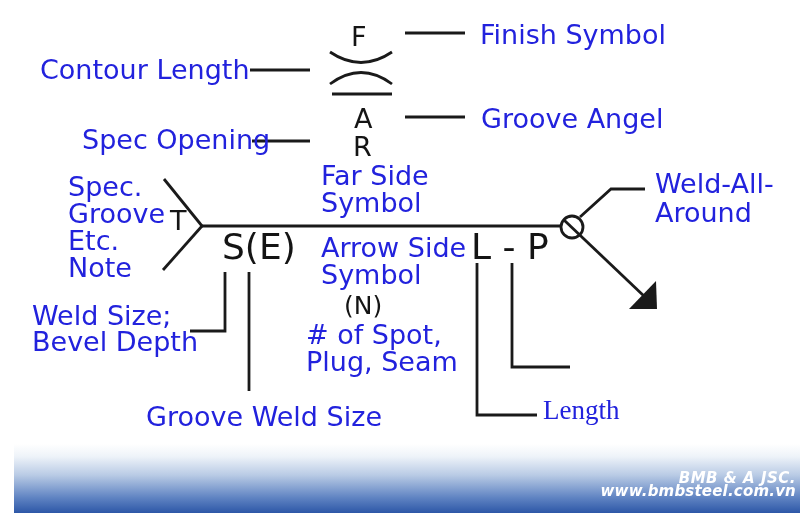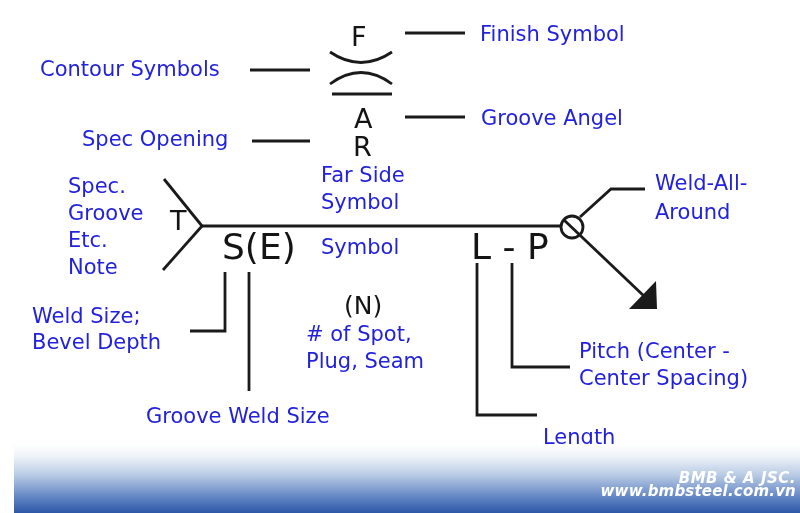--- a/index.html
+++ b/index.html
@@ -2,21 +2,21 @@
 <html><head>
 <meta charset="utf-8">
 <style>
   html,body{margin:0;padding:0;background:#e8e8e8;}
   #stage{
     position:relative;width:800px;height:513px;background:#ffffff;
     overflow:hidden;font-family:"DejaVu Sans","Liberation Sans",sans-serif;
   }
   #linework{position:absolute;left:0;top:0;width:800px;height:513px;}
   .lbl{
-    position:absolute;color:#2222dd;font-size:21px;line-height:27px;
+    position:absolute;color:#2222dd;font-size:27px;line-height:27px;
     white-space:nowrap;letter-spacing:0px;
   }
   .lbl div{white-space:nowrap;}
   .sym{
     position:absolute;color:#141414;font-size:27px;line-height:27px;
     white-space:nowrap;
   }
   .sym-small{font-size:36px;}
   .footer{
     position:absolute;left:14px;top:444px;width:800px;height:69px;
@@ -54,65 +54,62 @@
     <path d="M564,220 L645,297"></path>
     <polygon points="656,281 629,309 657,309" fill="#1a1a1a" stroke="none"></polygon>
     <path d="M580,217 L611,189 H645"></path>
 
     <path d="M225,272 V331 H190"></path>
     <path d="M249,272 V391"></path>
     <path d="M477,263 V415 H537"></path>
     <path d="M512,263 V367 H570"></path>
   </svg>
 
-  <div class="lbl" style="left:40px;top:56px;">Contour Symbols</div>
+  <div class="lbl" style="left:40px;top:56px;">Contour Length</div>
 
   <div class="lbl" style="left:480px;top:21px;">Finish Symbol</div>
 
   <div class="lbl" style="left:481px;top:105px;">Groove Angel</div>
 
   <div class="lbl" style="left:82px;top:126px;">Spec Opening</div>
 
   <div class="lbl" style="left:68px;top:173px;">
     <div>Spec.</div>
     <div>Groove</div>
     <div>Etc.</div>
     <div>Note</div>
   </div>
 
   <div class="lbl" style="left:321px;top:162px;">
     <div>Far Side</div>
     <div>Symbol</div>
   </div>
 
   <div class="lbl" style="left:321px;top:234px;">
+    <div>Arrow Side</div>
     <div>Symbol</div>
   </div>
 
   <div class="lbl" style="left:655px;top:169px;line-height:29px;">
     <div>Weld-All-</div>
     <div>Around</div>
   </div>
 
   <div class="lbl" style="left:32px;top:303px;line-height:26px;">
     <div>Weld Size;</div>
     <div>Bevel Depth</div>
   </div>
 
   <div class="lbl" style="left:306px;top:321px;">
     <div># of Spot,</div>
     <div>Plug, Seam</div>
   </div>
 
-  <div class="lbl" style="left:579px;top:338px;">
-    <div>Pitch (Center -</div>
-    <div>Center Spacing)</div>
-  </div>
 
-  <div class="lbl" style="left:543px;top:424px;">Length</div>
+  <div class="lbl" style="left:543px;top:397px;font-family:Liberation Serif, serif;">Length</div>
 
   <div class="lbl" style="left:146px;top:379px;margin-top:24px;">Groove Weld Size</div>
 
   <div class="sym" style="left:351px;top:23px;">F</div>
 
   <div class="sym" style="left:354px;top:105px;">A</div>
 
   <div class="sym" style="left:353px;top:133px;">R</div>
 
   <div class="sym" style="left:170px;top:207px;">T</div>

